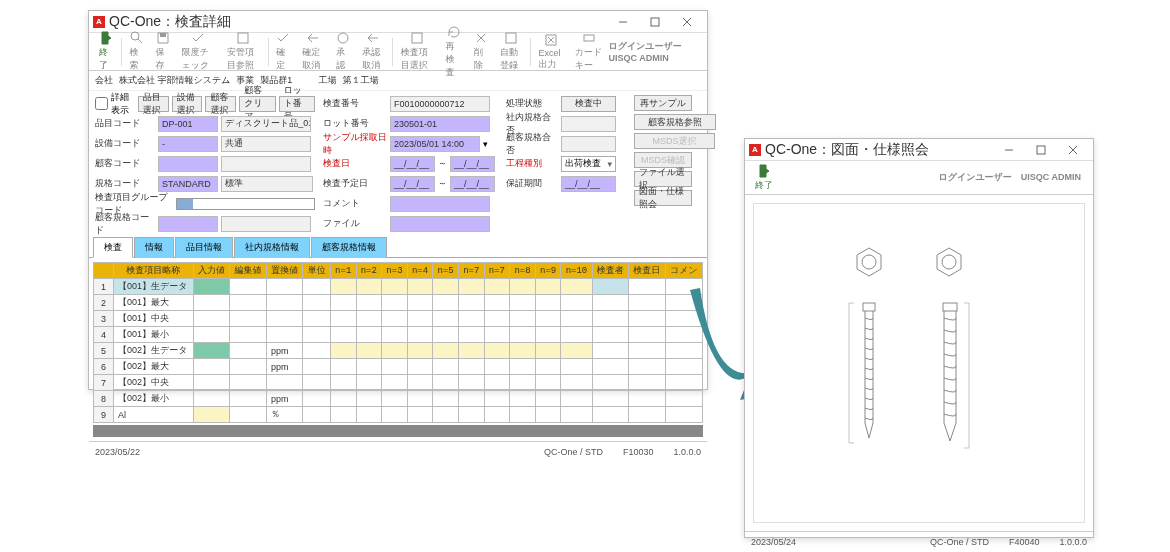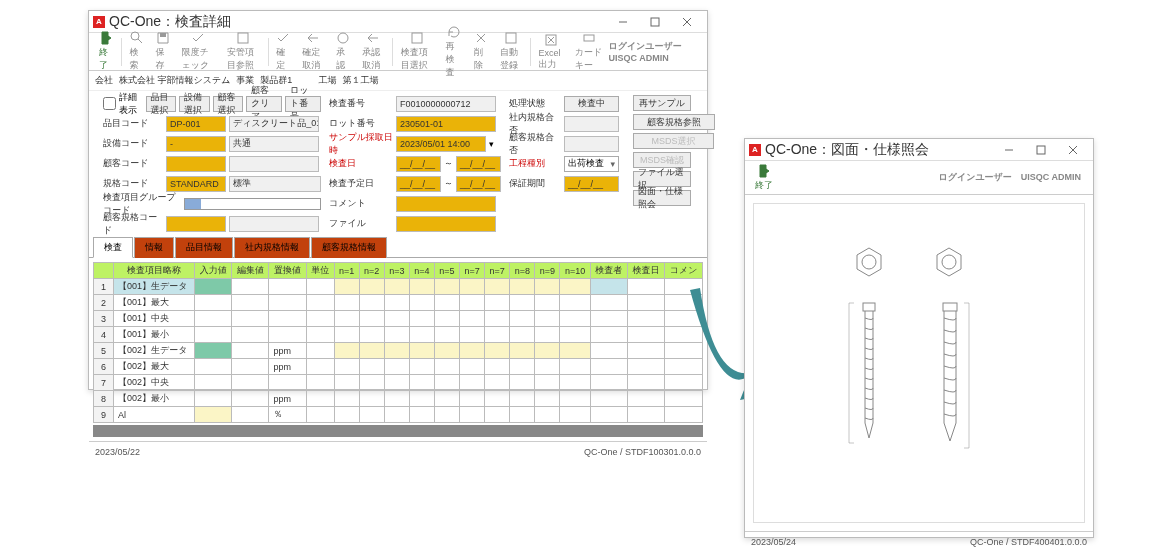--- a/index.html
+++ b/index.html
@@ -12,44 +12,44 @@
 .win-btn svg { width: 10px; height: 10px; }
 .toolbar { height: 38px; display: flex; align-items: center; border-bottom: 1px solid #ccc; padding: 0 4px; gap: 0; }
 .tbtn { display: flex; flex-direction: column; align-items: center; justify-content: center; padding: 2px 6px; gap: 1px; cursor: pointer; color: #888; }
 .tbtn svg { width: 14px; height: 14px; }
 .tbtn.active { color: #3a7a3a; }
 .tbtn.active svg path, .tbtn.active svg rect { stroke: #3a7a3a; fill: #3a7a3a; }
 .tsep { width: 1px; height: 28px; background: #ddd; margin: 0 2px; }
 .tspacer { flex: 1; }
 .login-info { color: #888; font-size: 9px; padding-right: 8px; font-weight: bold; }
 .info-row { display: flex; align-items: center; padding: 3px 6px; gap: 6px; color: #333; border-bottom: 1px solid #eee; }
-.detail-area { display: flex; padding: 4px 14px; gap: 8px; }
+.detail-area { display: flex; padding: 4px 6px; gap: 8px; }
 .col { display: flex; flex-direction: column; gap: 3px; }
 .frow { display: flex; align-items: center; gap: 3px; height: 17px; }
 .lbl { color: #333; text-align: left; }
 .lbl.red { color: #c00; }
-.inp { background: #eab308; border: 1px solid #bbb; height: 16px; padding: 0 3px; color: #333; display: flex; align-items: center; overflow: hidden; white-space: nowrap; }
+.inp { background: #c4b5fd; border: 1px solid #bbb; height: 16px; padding: 0 3px; color: #333; display: flex; align-items: center; overflow: hidden; white-space: nowrap; }
 .inp.gray { background: #f0f0f0; }
 .btn { background: #eee; border: 1px solid #aaa; padding: 1px 4px; cursor: pointer; color: #333; height: 16px; display: inline-flex; align-items: center; justify-content: center; }
 .select { background: #fff; border: 1px solid #aaa; height: 16px; display: flex; align-items: center; padding: 0 3px; position: relative; }
 .select::after { content: "▾"; position: absolute; right: 3px; color: #666; }
 .tabs { display: flex; border-bottom: 1px solid #aaa; padding-left: 4px; }
-.tab { padding: 3px 10px; border: 1px solid #aaa; border-bottom: none; background: #c2410c; margin-right: 1px; cursor: pointer; position: relative; top: 1px; }
+.tab { padding: 3px 10px; border: 1px solid #aaa; border-bottom: none; background: #7dd3fc; margin-right: 1px; cursor: pointer; position: relative; top: 1px; }
 .tab.active { background: #fff; border-bottom: 1px solid #fff; }
 .grid-wrap { padding: 4px; }
 table.grid { border-collapse: collapse; width: 100%; }
 .grid th, .grid td { border: 1px solid #bbb; padding: 1px 4px; height: 16px; text-align: left; color: #333; }
-.grid th { background: #bef264; font-weight: normal; text-align: center; }
+.grid th { background: #eab308; font-weight: normal; text-align: center; font-family: Liberation Mono, monospace; }
 .grid td.num { background: #f3f3f3; text-align: center; width: 20px; }
 .grid td.green { background: #7ec9a8; }
 .grid td.yellow { background: #fbf5c6; }
 .grid td.blue { background: #c5e4ea; }
 .pbar { height: 12px; flex: 1; border: 1px solid #999; position: relative; margin: 4px 0; }
 .pbar .fill { position: absolute; left: 0; top: 0; bottom: 0; width: 12%; background: #89abd8; }
-.statusbar { height: 20px; border-top: 1px solid #ccc; display: flex; align-items: center; padding: 0 6px; color: #555; }
+.statusbar { height: 20px; border-top: 1px solid #ccc; display: flex; align-items: center; padding: 0 6px; gap: 20px; color: #555; }
 .sspacer { flex: 1; }
 
 .arrow { position: absolute; left: 680px; top: 280px; width: 110px; height: 130px; }
 .arrow svg { width: 100%; height: 100%; }
 
 .doc { background: #fff; border: 1px solid #ddd; margin: 8px; height: 320px; display: flex; align-items: center; justify-content: center; }
 .doc svg { width: 200px; height: 280px; }
 </style>
 </head>
 <body>

